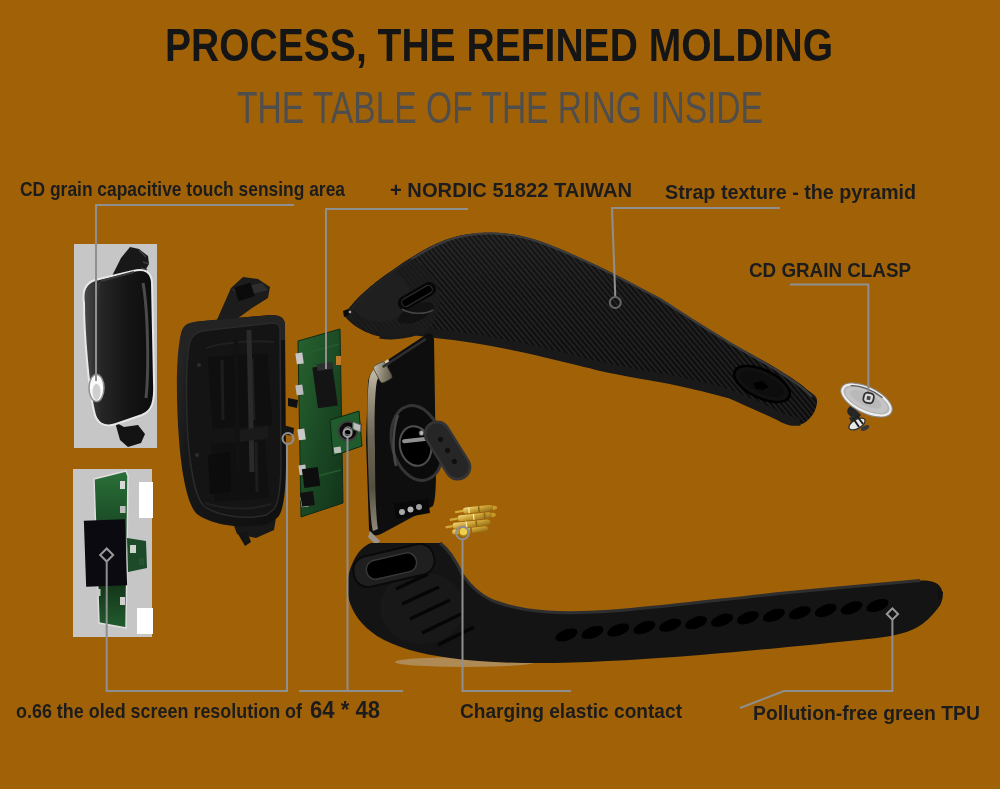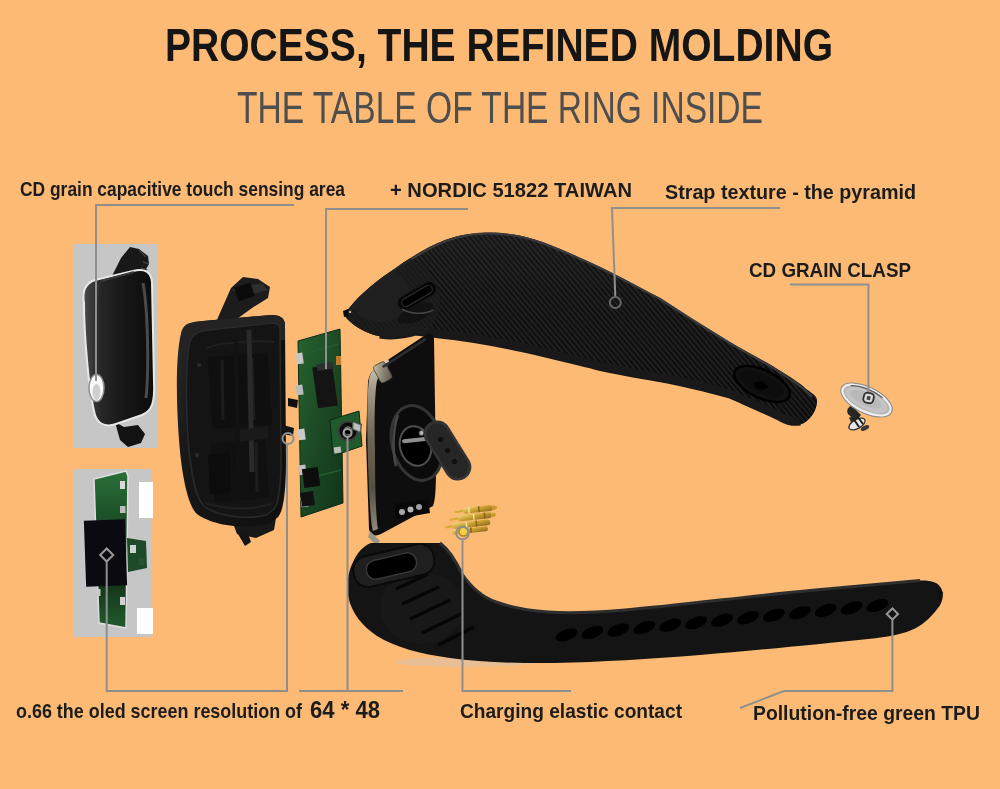--- a/index.html
+++ b/index.html
@@ -1,16 +1,16 @@
 <!DOCTYPE html>
 <html><head>
 <meta charset="utf-8">
 <style>
   html,body{margin:0;padding:0;background:#ffffff;}
-  #stage{position:relative;width:1000px;height:789px;background:#fdba74;overflow:hidden;
+  #stage{position:relative;width:1000px;height:789px;background:#a16207;overflow:hidden;
          font-family:"Liberation Sans",sans-serif;}
   svg{position:absolute;left:0;top:0;}
   text{font-family:"Liberation Sans",sans-serif;}
 </style>
 </head>
 <body>
 <div id="stage">
 <svg width="1000" height="789" viewBox="0 0 1000 789">
 <defs>
   <linearGradient id="gWatchL" x1="0" y1="0" x2="1" y2="0">

